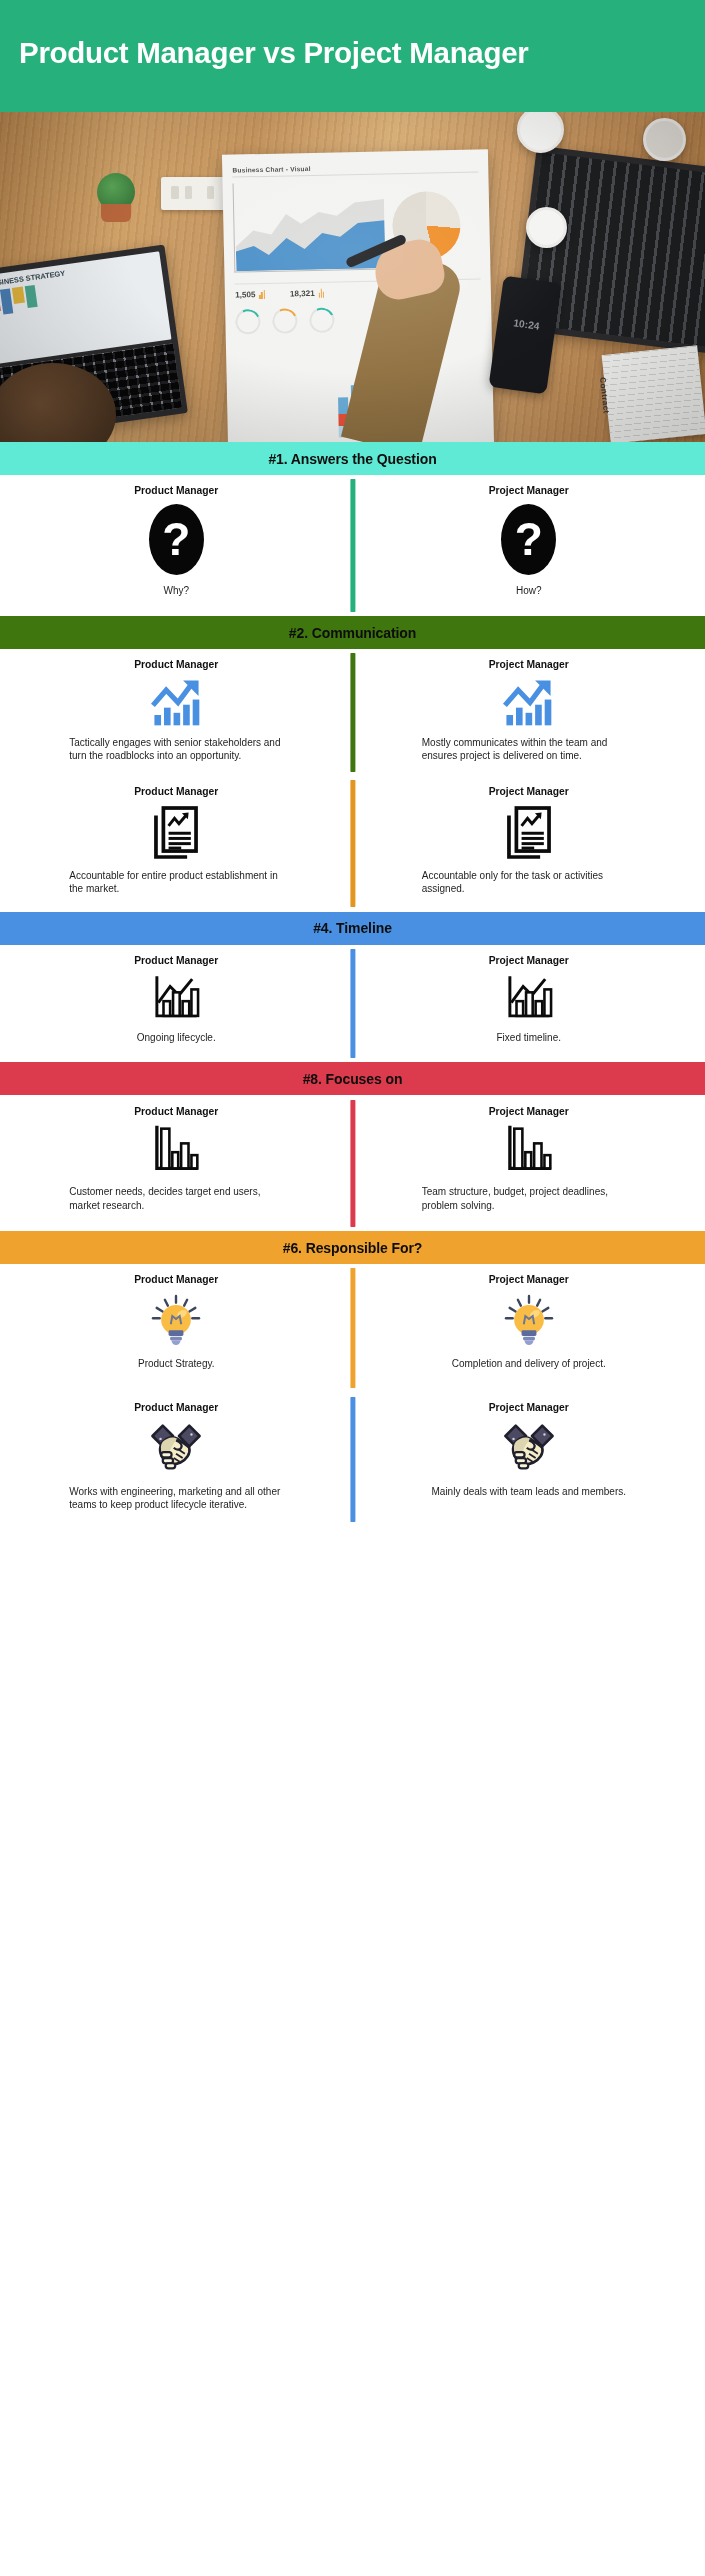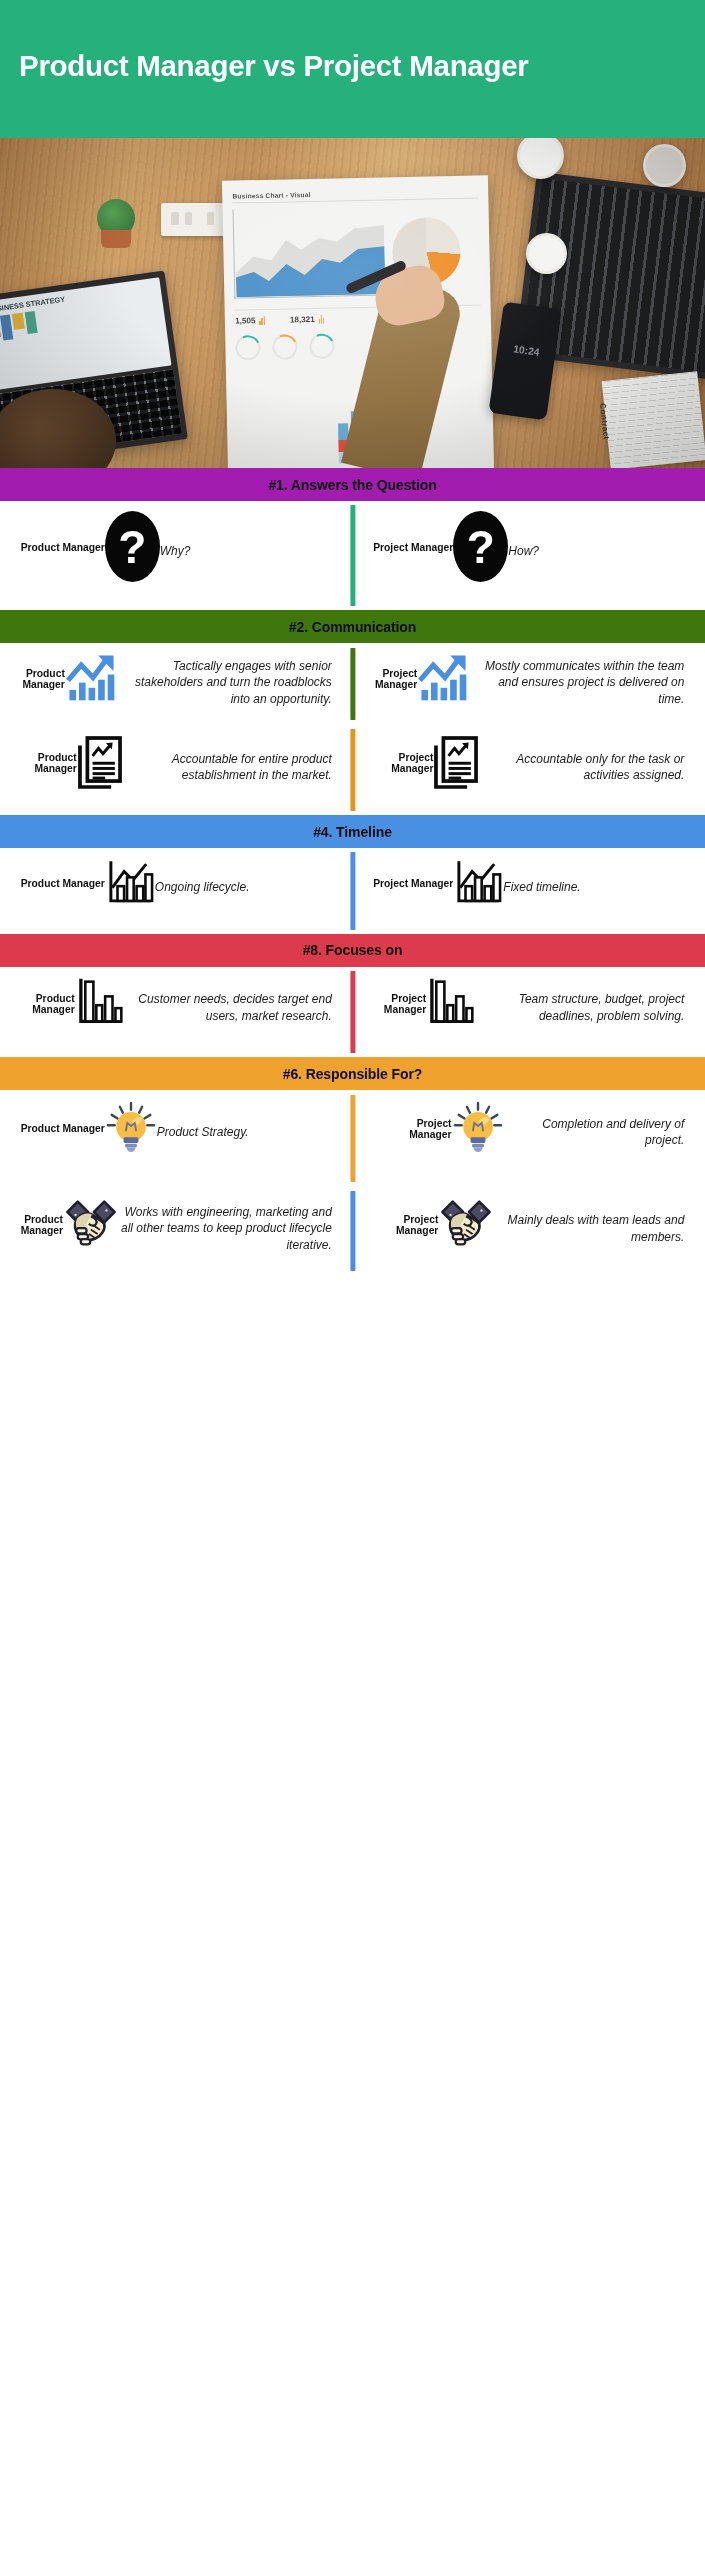--- a/index.html
+++ b/index.html
@@ -13,21 +13,21 @@
     min-height: 2576px;
     position: relative;
     background: #ffffff;
     overflow: hidden;
   }
 
   
   .title-banner {
     background: #26b07c;
     padding: 13.3px 19px 17.7px 19px;
-    height: 138px;
+    height: 112px;
     display: flex;
     align-items: center;
   }
   .title-banner h1 {
     color: #ffffff;
     font-size: 29.5px;
     line-height: 1.18;
     font-weight: 700;
     letter-spacing: -0.3px;
     font-family: "Liberation Sans", sans-serif;
@@ -157,41 +157,40 @@
   
   .compare {
     position: relative;
     display: flex;
     padding: 10.3px 0 13.3px 0;
     background: #ffffff;
   }
   .compare .col {
     width: 50%;
     display: flex;
-    flex-direction: row;
+    flex-direction: column;
     align-items: center;
     padding: 0 20.7px;
-    text-align: right;
+    text-align: left;
   }
   .compare .role {
     font-size: 10.3px;
     font-weight: 700;
     color: #111111;
     margin-bottom: 7.4px;
   }
   .compare .icon-wrap {
     display: flex; align-items: center; justify-content: center;
     margin-bottom: 8.9px;
   }
   .compare .desc {
-    font-size: 12px;
+    font-size: 10px;
     line-height: 1.35;
     color: #1d1d1d;
     max-width: 214px;
-    font-style: italic;
   }
   .divider {
     position: absolute;
     left: 50%;
     transform: translateX(-50%);
     width: 5.2px;
     top: 4.4px;
     bottom: 4.4px;
     border-radius: 0.7px;
   }
@@ -307,21 +306,21 @@
     <div class="arm"></div>
     <div class="hand"></div>
     <div class="pen"></div>
     <div class="head"></div>
     <div class="contract">
       <span>Contract</span>
     </div>
     <div class="vignette"></div>
   </div>
 
-  <div class="band" style="background:#a21caf">
+  <div class="band" style="background:#5eead4">
     <h2>#1. Answers the Question</h2>
   </div>
   <div class="compare" style="padding-bottom:19px">
     <div class="divider" style="background:#26b07c"></div>
     <div class="col">
       <div class="role">Product Manager</div>
       <div class="icon-wrap">
         <div class="qmark">?</div>
       </div>
       <div class="desc">Why?</div>

